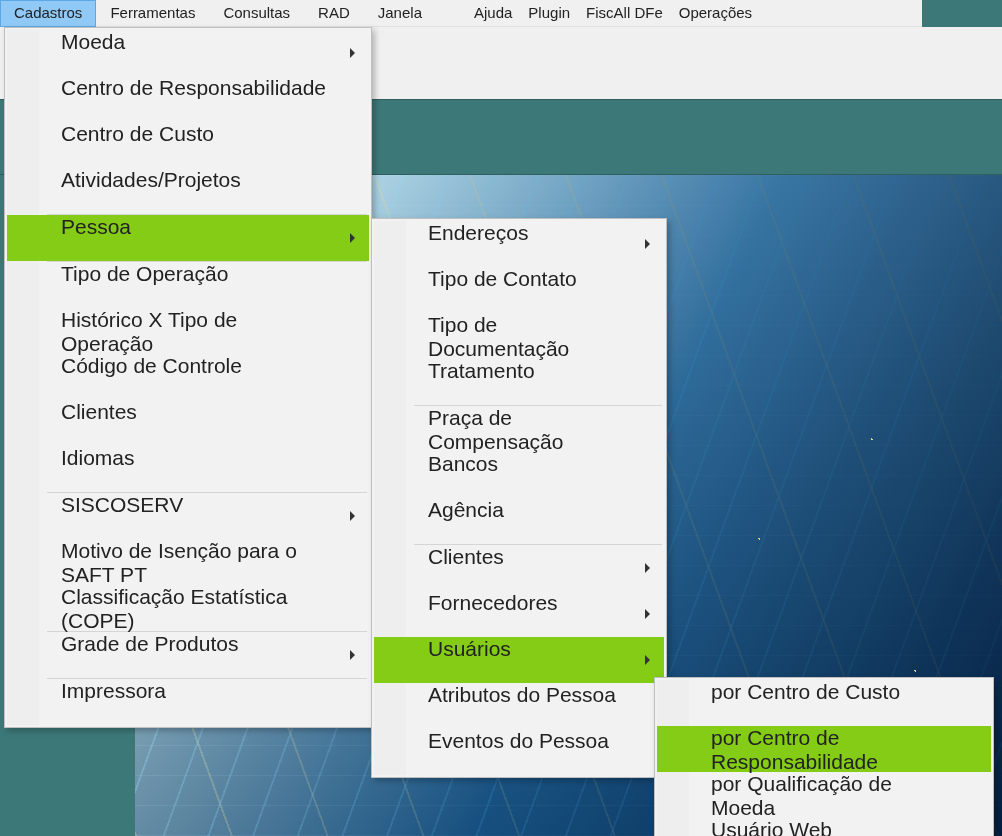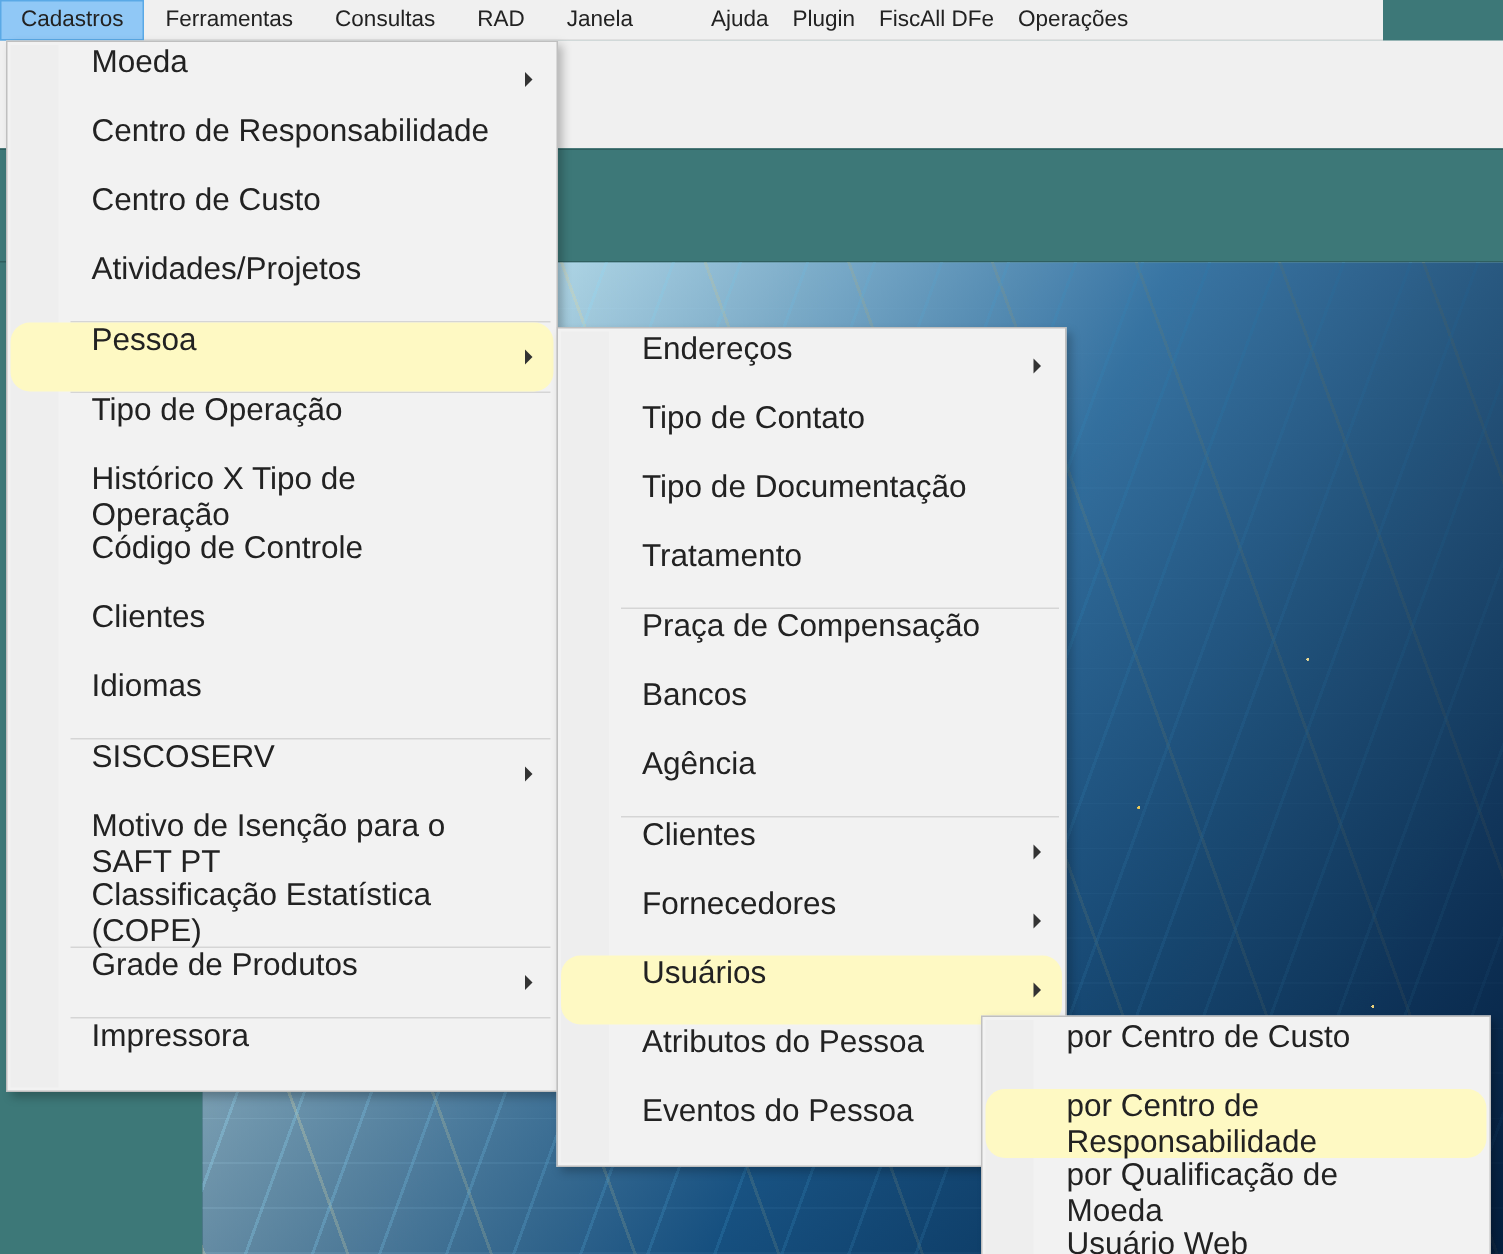--- a/index.html
+++ b/index.html
@@ -105,42 +105,42 @@
   .dd-item {
     position: relative;
     height: 46px;
     padding-left: 54px;
     padding-right: 40px;
     display: flex;
     font-size: 21px;
     color: #222;
     cursor: default;
   }
-  .dd-item.hover { background: #fef9c3; border-radius: 13px; }
+  .dd-item.hover { background: #84cc16; }
   .dd-item .arrow {
     position: absolute;
     right: 14px;
     top: 50%;
     transform: translateY(-50%);
     width: 0; height: 0;
     border-top: 5px solid transparent;
     border-bottom: 5px solid transparent;
     border-left: 5px solid #333;
   }
   .dd-sep {
     height: 1px;
     margin-left: 40px;
     margin-right: 2px;
     background: #d5d5d5;
   }
 
   
   #panel1 { left: 4px; top: 27px; width: 368px; }
   
-  #panel2 { left: 371px; top: 218px; width: 340px; }
+  #panel2 { left: 371px; top: 218px; width: 296px; }
   
   #panel3 { left: 654px; top: 677px; width: 340px; }
 </style>
 </head>
 <body>
 
 <div class="bg-gray-band"></div>
 <div class="bg-teal-band"></div>
 <div class="bg-art"></div>
 

